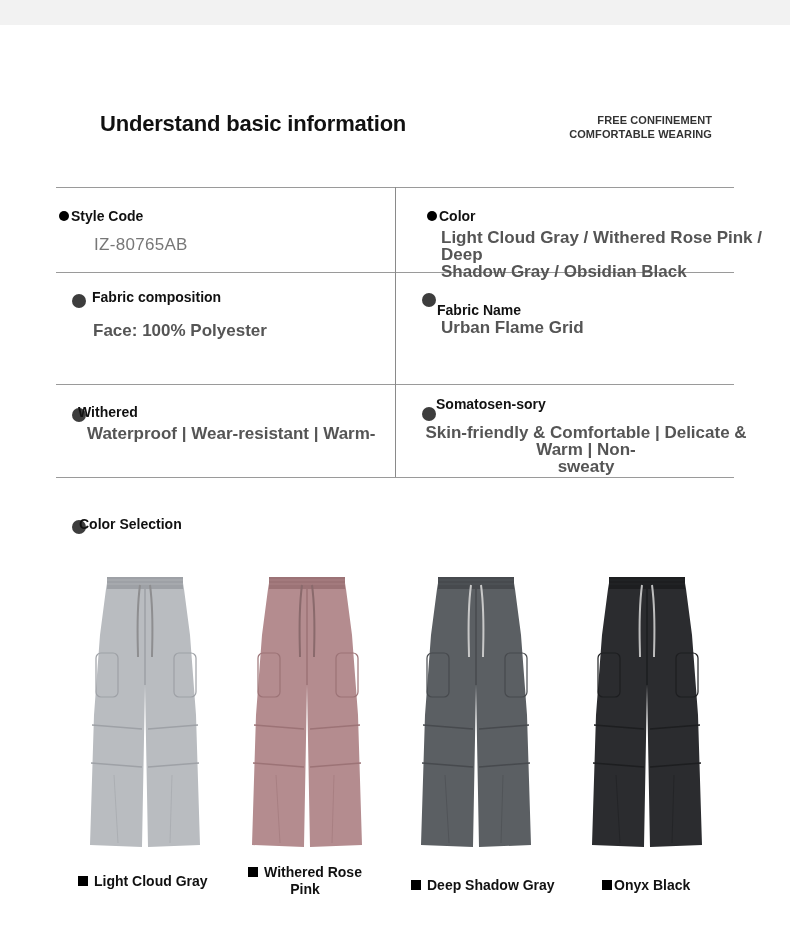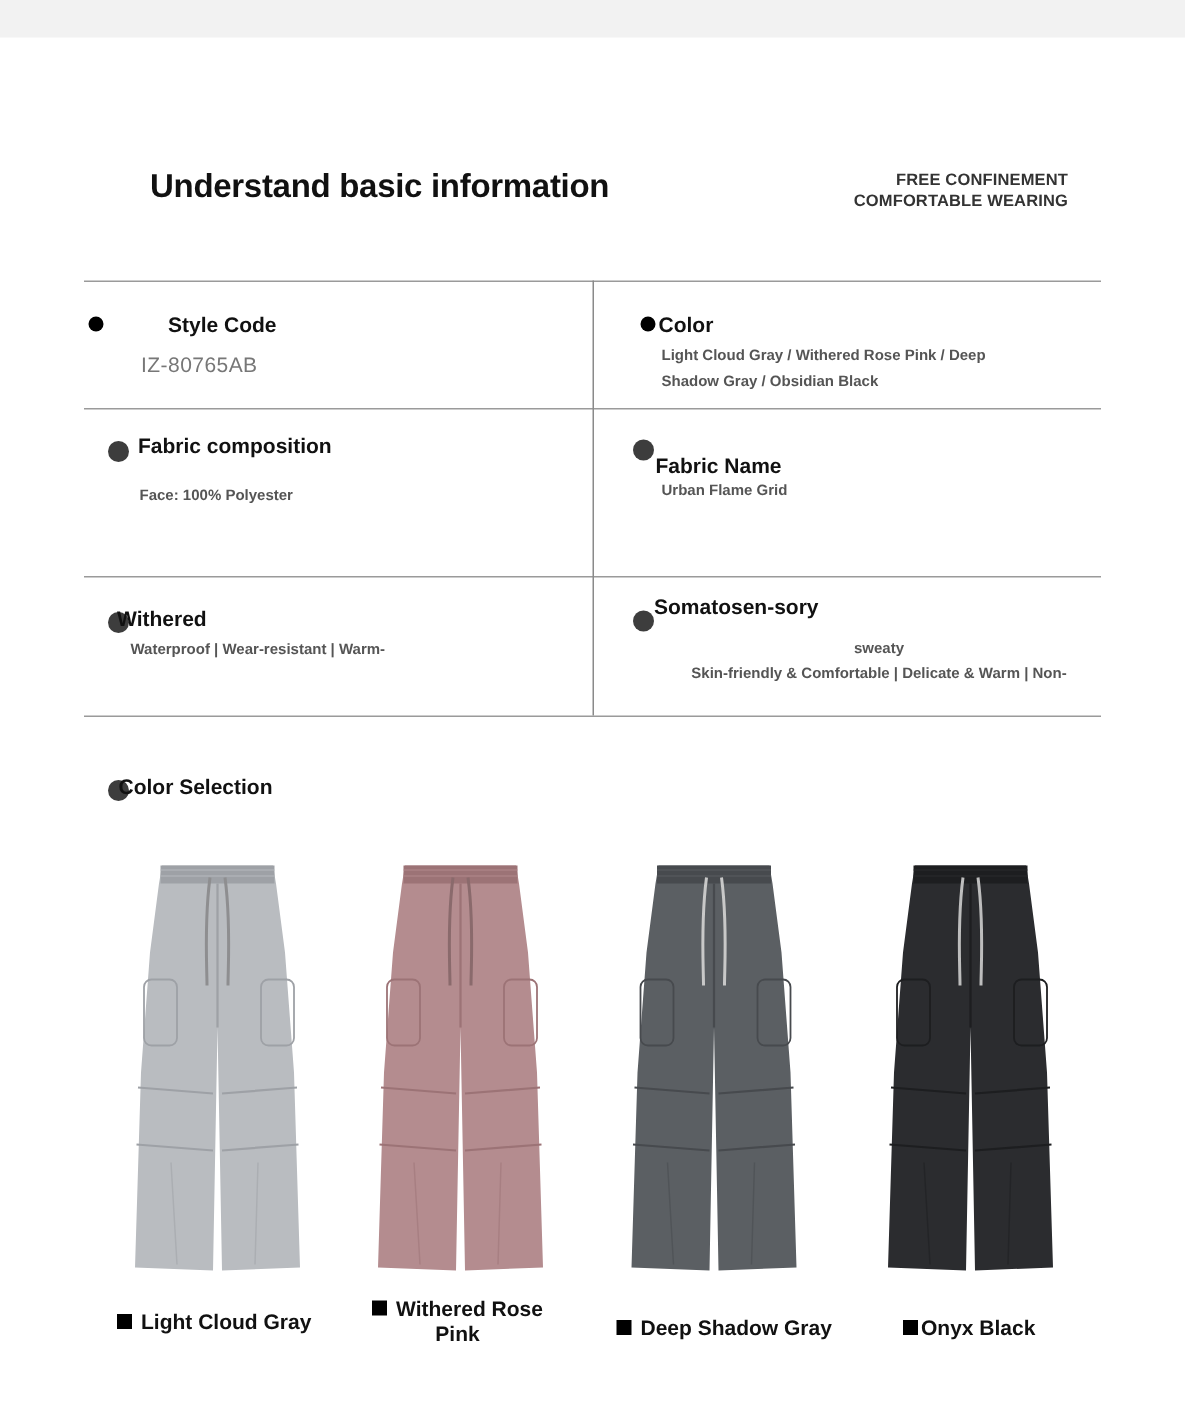--- a/index.html
+++ b/index.html
@@ -10,22 +10,22 @@
 
   .title { position: absolute; left: 68px; top: 111px; font-size: 22px; font-weight: bold; color: #111; letter-spacing: -0.2px; margin-left: 32px; }
   .tagline { position: absolute; right: 78px; top: 113px; text-align: right; font-size: 11px; font-weight: bold; color: #333; line-height: 14px; letter-spacing: 0.1px; }
 
   .hline { position: absolute; left: 56px; width: 678px; height: 1px; background: #9a9a9a; }
   .vline { position: absolute; left: 395px; width: 1px; background: #8a8a8a; }
 
   .cell-label { position: absolute; font-size: 14px; font-weight: bold; color: #111; display: flex; align-items: center; }
   .bullet-sm { display: inline-block; width: 10px; height: 10px; border-radius: 50%; background: #000; margin-right: 2px; }
   .bullet-lg { position: absolute; width: 14px; height: 14px; border-radius: 50%; background: #3d3d3d; }
-  .cell-value { position: absolute; font-size: 10px; font-weight: bold; color: #555; line-height: 17px; }
-  .style-code { position: absolute; left: 94px; top: 235px; font-size: 14px; color: #777; font-weight: normal; letter-spacing: 0.3px; }
+  .cell-value { position: absolute; font-size: 17px; font-weight: bold; color: #555; line-height: 17px; }
+  .style-code { position: absolute; left: 94px; top: 235px; font-size: 17px; color: #777; font-weight: normal; letter-spacing: 0.3px; }
 
   .swatches { position: absolute; left: 0; top: 560px; width: 790px; height: 300px; }
   .pant { position: absolute; top: 15px; width: 122px; height: 275px; }
   .pant svg { width: 100%; height: 100%; display: block; }
 
   .swatch-label { position: absolute; font-size: 14px; font-weight: bold; color: #111; text-align: center; line-height: 17px; }
   .sq { display: inline-block; width: 10px; height: 10px; background: #000; margin-right: 6px; vertical-align: 0px; }
 </style>
 </head>
 <body>
@@ -37,21 +37,21 @@
   <div>FREE CONFINEMENT</div>
   <div>COMFORTABLE WEARING</div>
 </div>
 
 <div class="hline" style="top:187px"></div>
 <div class="hline" style="top:272px"></div>
 <div class="hline" style="top:384px"></div>
 <div class="hline" style="top:477px"></div>
 <div class="vline" style="top:187px; height:290px"></div>
 
-<div class="cell-label" style="left:59px; top:208px;gap:41px;">
+<div class="cell-label" style="left:59px; top:208px;">
   <span class="bullet-sm"></span>
   <span>Style Code</span>
 </div>
 <div class="style-code">IZ-80765AB</div>
 
 <div class="cell-label" style="left:427px; top:208px;">
   <span class="bullet-sm"></span>
   <span>Color</span>
 </div>
 <div class="cell-value" style="left:441px; top:229px;">
@@ -74,22 +74,22 @@
 <div class="cell-value" style="left:87px; top:425px;text-align:center;">
   <div>Waterproof | Wear-resistant | Warm-</div>
 </div>
 
 <span class="bullet-lg" style="left:422px; top:407px;"></span>
 <div class="cell-label" style="left:436px; top:396px; flex-direction:row; align-items:center; line-height:17px;">
   <div>Somatosen-</div>
   <div>sory</div>
 </div>
 <div class="cell-value" style="left:400px; top:424px; width:372px; text-align:center;">
+  <div>Skin-friendly &amp; Comfortable | Delicate &amp; Warm | Non-</div>
   <div>sweaty</div>
-  <div>Skin-friendly &amp; Comfortable | Delicate &amp; Warm | Non-</div>
 </div>
 
 <span class="bullet-lg" style="left:72px; top:520px;"></span>
 <div class="cell-label" style="left:79px; top:516px;">Color Selection</div>
 
 <div class="swatches">
   <div class="pant" style="left:84px;">
       <svg viewBox="0 0 122 275" xmlns="http://www.w3.org/2000/svg">
         <path d="M24 2 L98 2 L100 14 L106 60 L112 140 L116 270 L64 272 L61 110 L58 272 L6 270 L10 140 L16 60 L22 14 Z" fill="#b9bcc0"></path>
         <rect x="23" y="2" width="76" height="12" fill="#9ea1a6"></rect>

